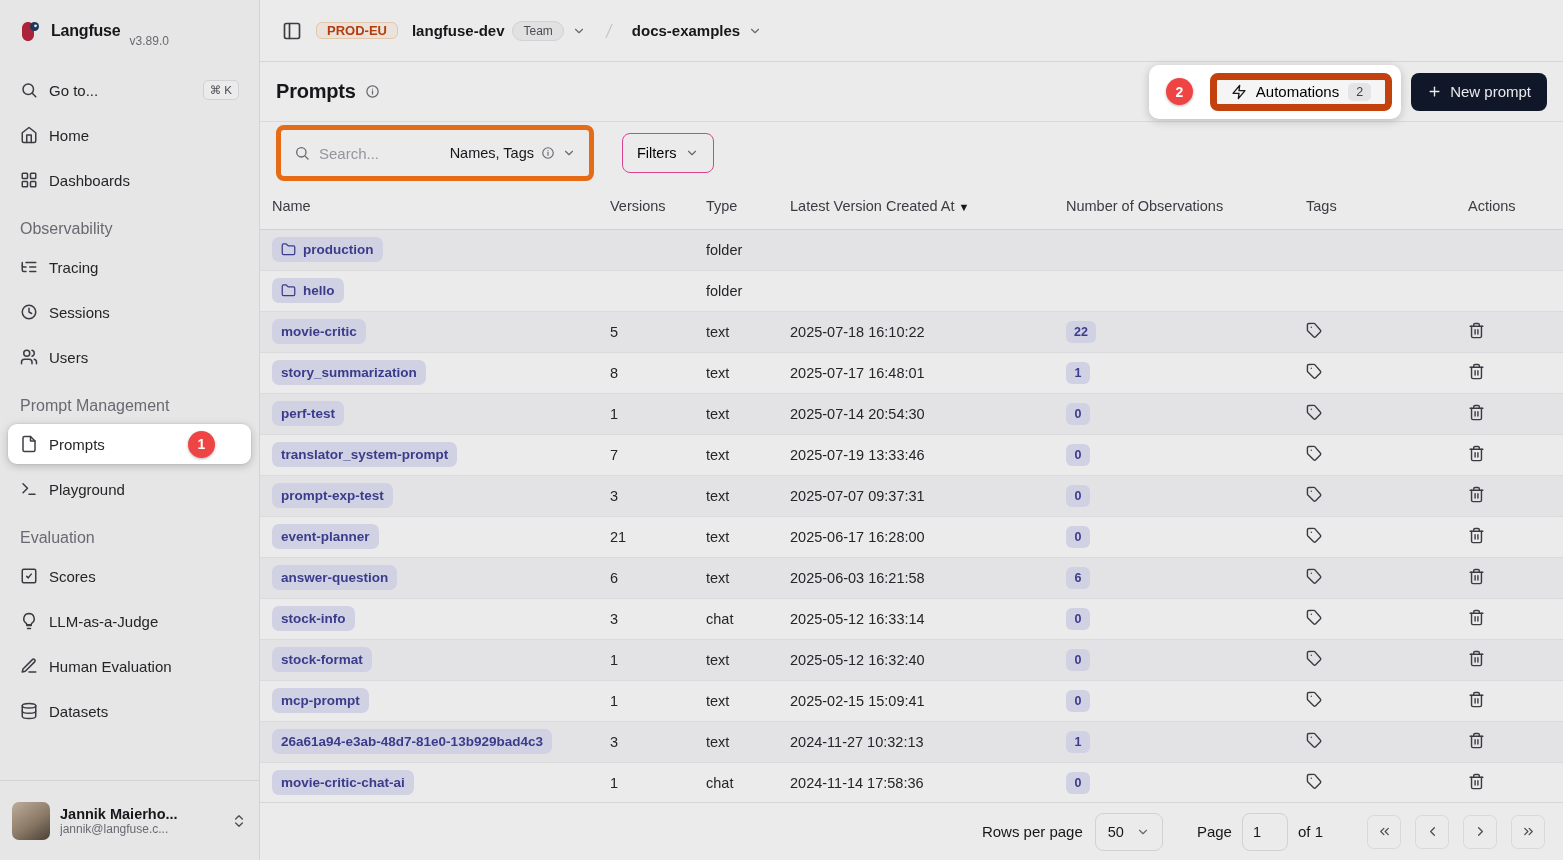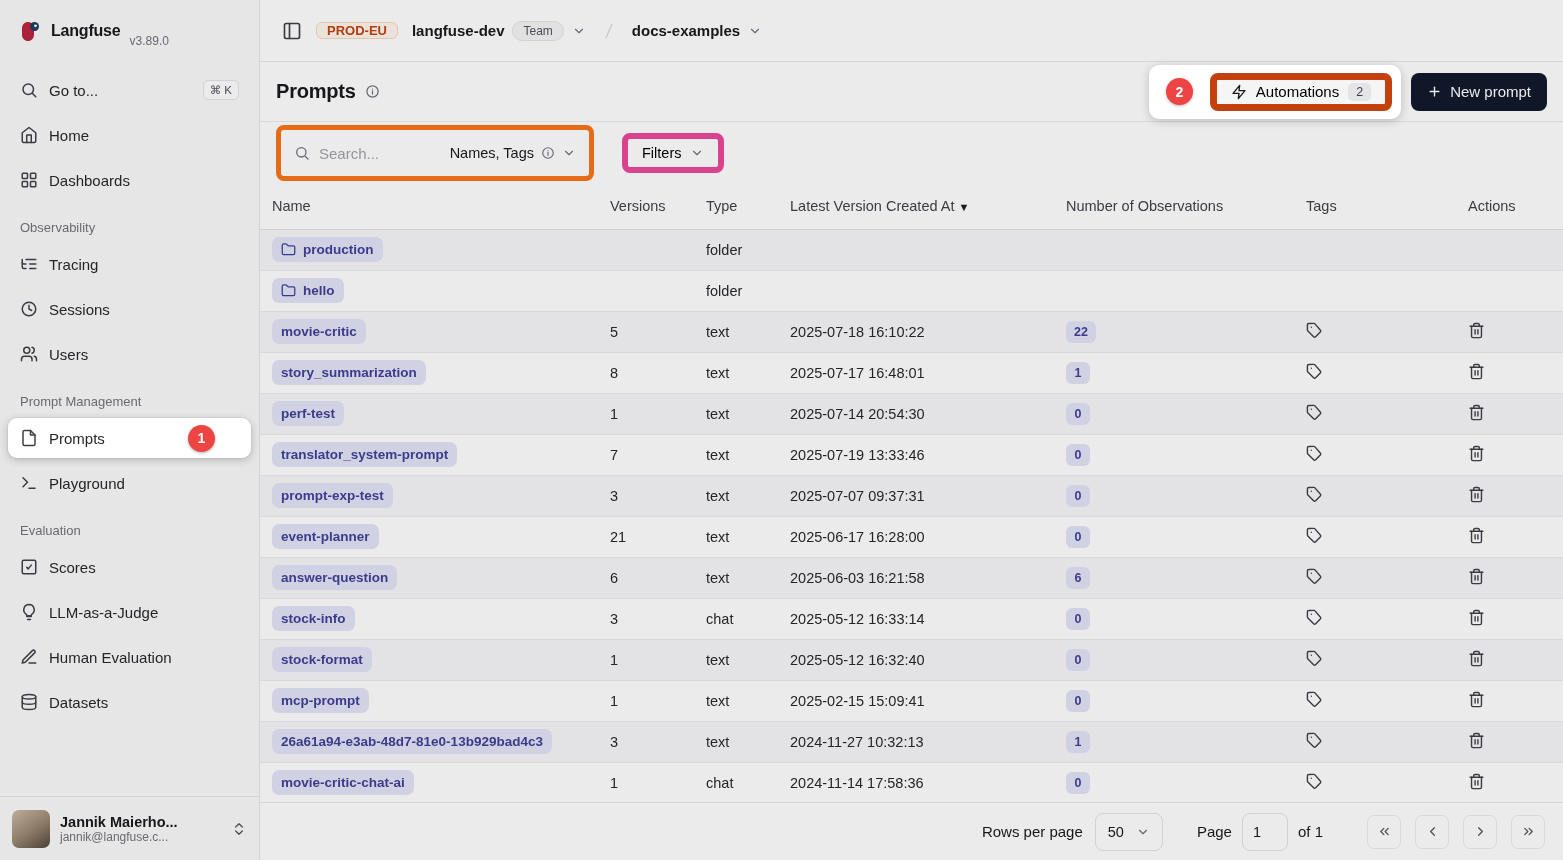--- a/index.html
+++ b/index.html
@@ -14,25 +14,25 @@
   
   .sidebar { width:260px; flex:none; background:#fafafa; border-right:1px solid #e5e5e8; display:flex; flex-direction:column; }
   .logo-row { height:62px; flex:none; display:flex; align-items:center; gap:9px; padding:0 18px; }
   .logo-mark { width:24px; height:24px; flex:none; }
   .brand { font-size:16px; font-weight:700; letter-spacing:-.2px; }
   .version { font-size:12px; color:#71717a; margin-top:19px; }
   .nav { flex:1; padding:8px 8px 0; overflow:hidden; }
   .nav-item { height:40px; display:flex; align-items:center; gap:11px; padding:0 12px; border-radius:9px; color:#27272a; font-size:15px; margin-bottom:5px; cursor:pointer; position:relative; }
   .nicon { width:18px; height:18px; color:#3f3f46; flex:none; }
   .kbd { margin-left:auto; border:1px solid #e4e4e7; background:#fff; border-radius:5px; font-size:11.5px; color:#52525b; padding:2px 6px; }
-  .section-label { font-size:13px; color:#71717a; padding:0 12px; margin:20px 0 9px; }
+  .section-label { font-size:16px; color:#71717a; padding:0 12px; margin:20px 0 9px; }
   .nav-item.spotlight { background:#fff; z-index:110; box-shadow:0 2px 8px rgba(0,0,0,.22), 0 0 0 1px rgba(0,0,0,.04); }
   .badge-circle { width:27px; height:27px; border-radius:50%; background:var(--accent-red,#ef4444); color:#fff; font-weight:700; font-size:14px; display:flex; align-items:center; justify-content:center; box-shadow:0 1px 3px rgba(0,0,0,.3); flex:none; }
   .nav-item .badge-circle { margin-left:auto; margin-right:24px; }
-  .user-row { border-top:1px solid #e5e5e8; height:64px; flex:none; display:flex; align-items:center; gap:10px; padding:0 12px; cursor:pointer; }
+  .user-row { border-top:1px solid #e5e5e8; height:80px; flex:none; display:flex; align-items:center; gap:10px; padding:0 12px; cursor:pointer; }
   .avatar { width:38px; height:38px; border-radius:7px; flex:none; background:linear-gradient(145deg,#cdbca6 0%, #96836d 55%, #4e4539 100%); }
   .user-meta { min-width:0; flex:1; }
   .user-name { font-weight:700; font-size:14.5px; white-space:nowrap; overflow:hidden; }
   .user-email { font-size:12px; color:#71717a; white-space:nowrap; overflow:hidden; }
   .updown { width:16px; height:16px; color:#52525b; flex:none; }
 
   
   .main { flex:1; min-width:0; display:flex; flex-direction:column; background:#fff; }
   .topbar { height:62px; flex:none; border-bottom:1px solid #e8e8ea; display:flex; align-items:center; gap:14px; padding:0 22px; }
   .panel-toggle { width:20px; height:20px; color:#3f3f46; cursor:pointer; }
@@ -52,21 +52,21 @@
   .count-pill { background:#e4e4e7; border-radius:5px; font-size:12.5px; padding:2px 8px; color:#3f3f46; }
   .new-prompt-btn { height:38px; display:flex; align-items:center; gap:8px; background:var(--dark-btn,#0f172a); color:#fff; border:none; border-radius:8px; padding:0 16px; font-size:15px; font-weight:400; cursor:pointer; font-family:inherit; }
   .plus { width:15px; height:15px; color:#fff; }
 
   .toolbar { height:62px; flex:none; display:flex; align-items:center; gap:28px; padding:0 16px; }
   .search-group { display:flex; align-items:center; height:56px; border:5px solid #f97316; border-radius:8px; padding:0 13px; gap:9px; background:#fff; width:318px; }
   .sicon { width:16px; height:16px; color:#71717a; flex:none; }
   .search-input { border:none; outline:none; background:transparent; font-family:inherit; font-size:15px; flex:1; min-width:0; color:#18181b; }
   .search-input::placeholder { color:#a1a1aa; }
   .scope { display:flex; align-items:center; gap:7px; font-weight:500; font-size:14.5px; cursor:pointer; flex:none; }
-  .filters-btn { height:40px; display:flex; align-items:center; gap:9px; border:6px solid #ec4899; border-radius:8px; background:#fff; padding:0 14px; font-size:14.5px; font-weight:500; cursor:pointer; font-family:inherit; }
+  .filters-btn { height:40px; display:flex; align-items:center; gap:9px; border:1px solid #ec4899; border-radius:8px; background:#fff; padding:0 14px; font-size:14.5px; font-weight:500; cursor:pointer; font-family:inherit; }
 
   
   .table-wrap { flex:1; overflow:hidden; }
   table { width:100%; border-collapse:collapse; table-layout:fixed; }
   col.c-name { width:340px; } col.c-ver { width:96px; } col.c-type { width:84px; }
   col.c-created { width:276px; } col.c-obs { width:240px; } col.c-tags { width:162px; }
   th { height:45px; text-align:left; font-weight:500; color:#3f3f46; font-size:14.5px; padding:0 10px; border-bottom:1px solid #e4e4e7; }
   th:first-child, td:first-child { padding-left:12px; }
   .sort { font-size:11px; color:#18181b; margin-left:4px; }
   td { height:41px; padding:0 10px; font-size:14.5px; color:#27272a; border-bottom:1px solid #ededef; white-space:nowrap; overflow:hidden; }

